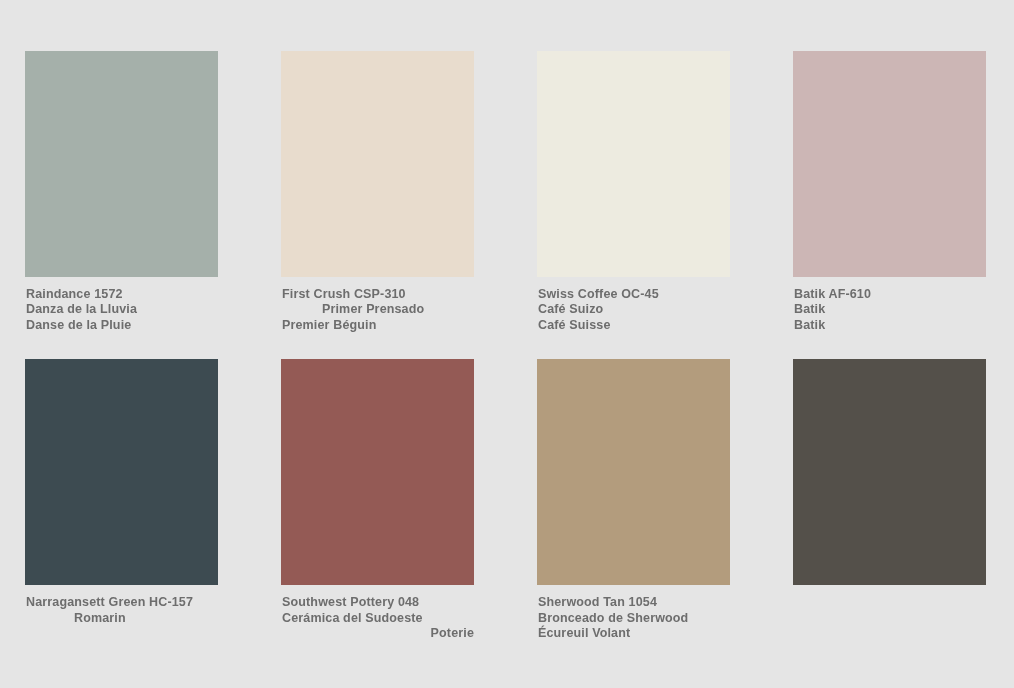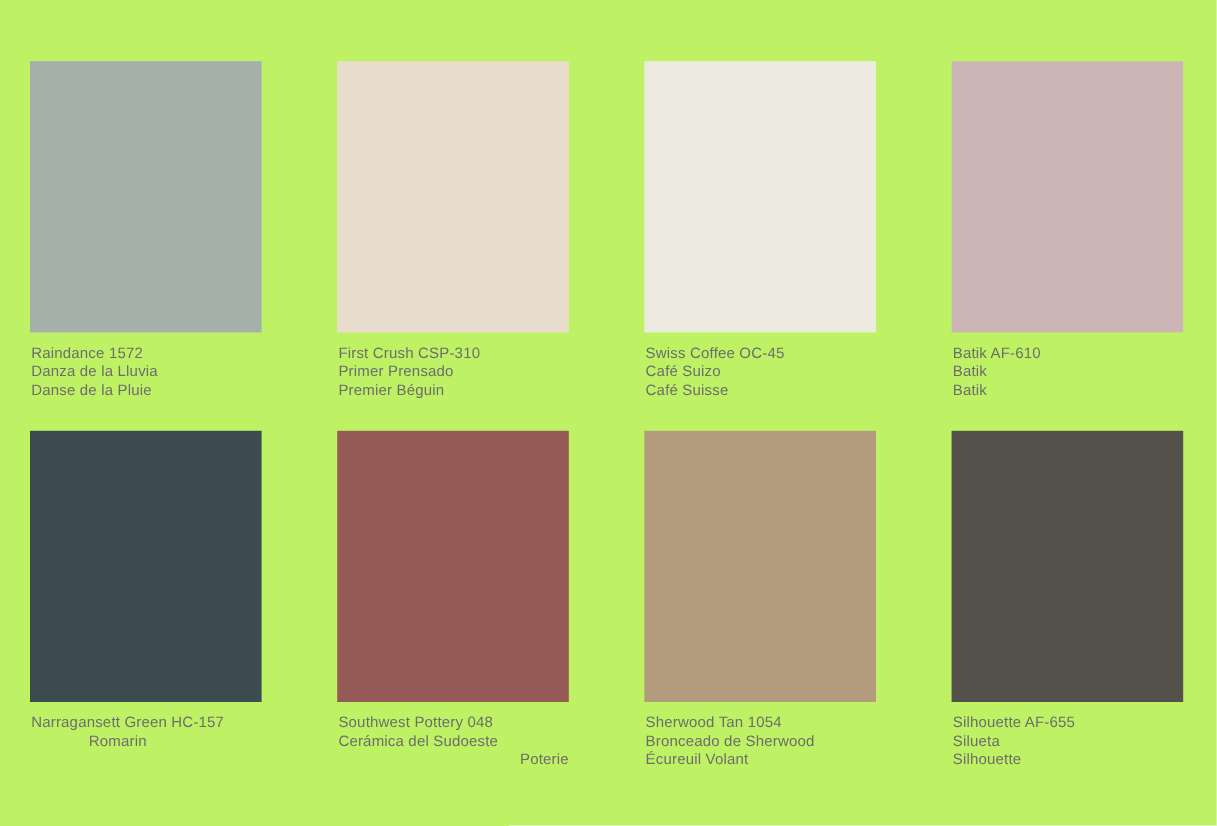--- a/index.html
+++ b/index.html
@@ -61,37 +61,37 @@
   }
 
   .row-spacer {
     grid-column: 1 / -1;
     height: 26px;
   }
 </style>
 </head>
 <body>
 
-<div class="palette-sheet" style="background: #bef264;">
+<div class="palette-sheet" style="background: #e5e5e5; font-weight: bold;">
   <div class="swatch-grid">
 
     <div class="swatch-card">
       <span class="swatch-chip" style="background: rgb(165, 176, 170);"></span>
       <div class="swatch-labels">
         <span class="swatch-name" style="color: rgb(109, 109, 109);">Raindance 1572</span>
         <span class="swatch-name-es" style="color: rgb(109, 109, 109);">Danza de la Lluvia</span>
         <span class="swatch-name-fr" style="color: rgb(109, 109, 109);">Danse de la Pluie</span>
       </div>
     </div>
 
     <div class="swatch-card">
       <span class="swatch-chip" style="background: rgb(232, 220, 205);"></span>
       <div class="swatch-labels">
         <span class="swatch-name" style="color: rgb(109, 109, 109);">First Crush CSP-310</span>
-        <span class="swatch-name-es" style="color: rgb(109, 109, 109);">Primer Prensado</span>
+        <span class="swatch-name-es" style="color: rgb(109, 109, 109); margin-left: 40px;">Primer Prensado</span>
         <span class="swatch-name-fr" style="color: rgb(109, 109, 109);">Premier Béguin</span>
       </div>
     </div>
 
     <div class="swatch-card">
       <span class="swatch-chip" style="background: rgb(237, 235, 224);"></span>
       <div class="swatch-labels">
         <span class="swatch-name" style="color: rgb(109, 109, 109);">Swiss Coffee OC-45</span>
         <span class="swatch-name-es" style="color: rgb(109, 109, 109);">Café Suizo</span>
         <span class="swatch-name-fr" style="color: rgb(109, 109, 109);">Café Suisse</span>
@@ -130,21 +130,16 @@
       <span class="swatch-chip" style="background: rgb(179, 156, 125);"></span>
       <div class="swatch-labels">
         <span class="swatch-name" style="color: rgb(109, 109, 109);">Sherwood Tan 1054</span>
         <span class="swatch-name-es" style="color: rgb(109, 109, 109);">Bronceado de Sherwood</span>
         <span class="swatch-name-fr" style="color: rgb(109, 109, 109);">Écureuil Volant</span>
       </div>
     </div>
 
     <div class="swatch-card">
       <span class="swatch-chip" style="background: rgb(84, 80, 74);"></span>
-      <div class="swatch-labels">
-        <span class="swatch-name" style="color: rgb(109, 109, 109);">Silhouette AF-655</span>
-        <span class="swatch-name-es" style="color: rgb(109, 109, 109);">Silueta</span>
-        <span class="swatch-name-fr" style="color: rgb(109, 109, 109);">Silhouette</span>
-      </div>
     </div>
 
   </div>
 </div>
 
 </body></html>

